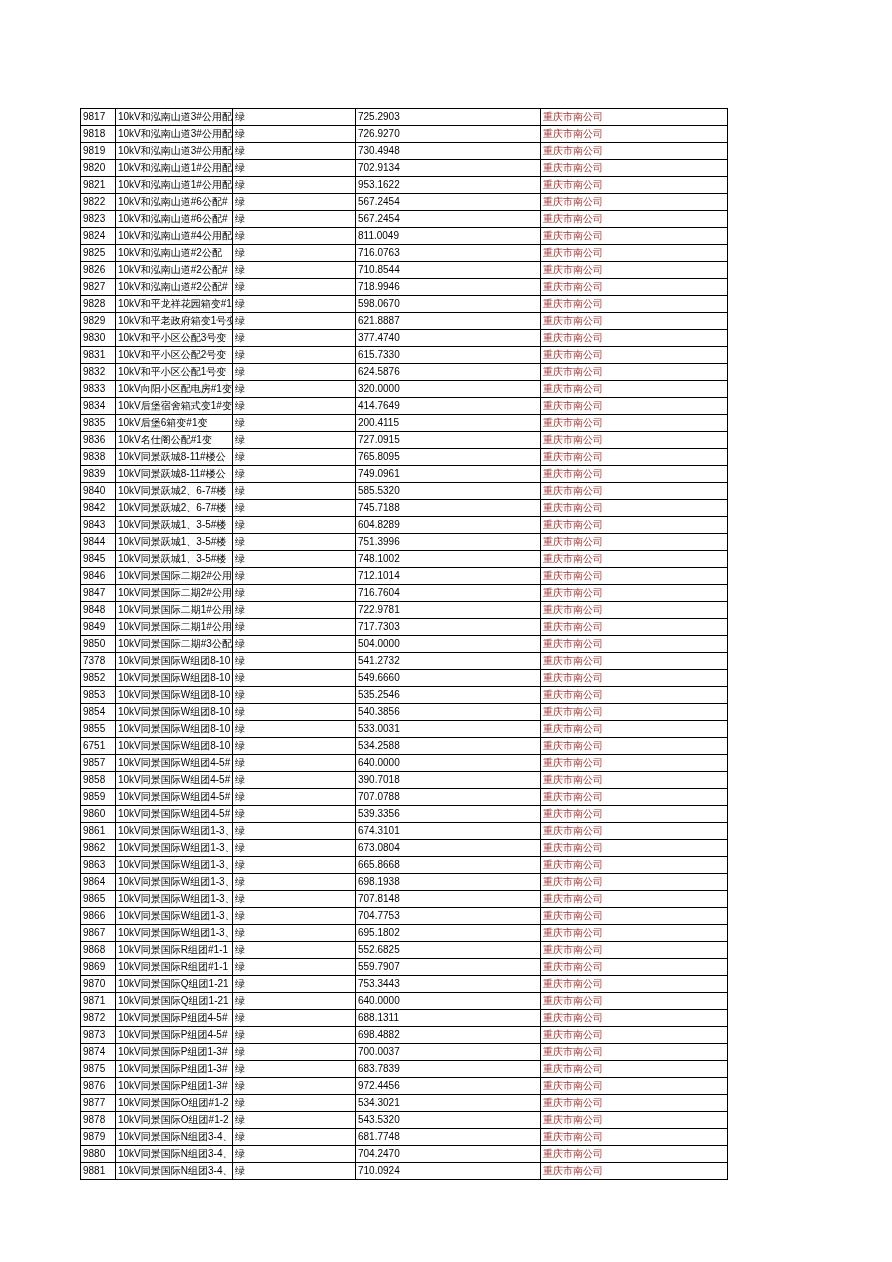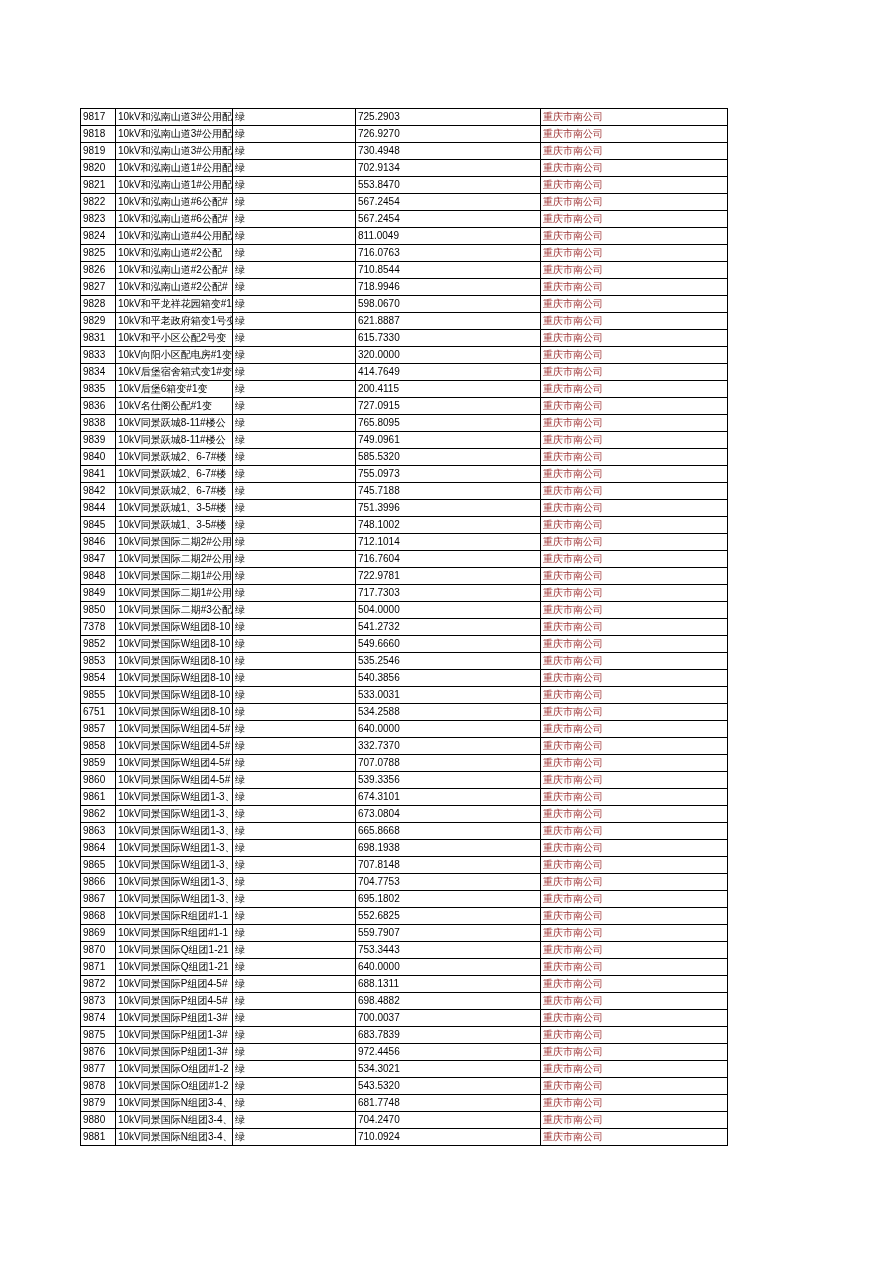--- a/index.html
+++ b/index.html
@@ -78,21 +78,21 @@
           <td class="cell-id">9820</td>
           <td class="cell-name">10kV和泓南山道1#公用配</td>
           <td class="cell-status">绿</td>
           <td class="cell-value">702.9134</td>
           <td class="cell-company">重庆市南公司</td>
         </tr>
         <tr>
           <td class="cell-id">9821</td>
           <td class="cell-name">10kV和泓南山道1#公用配</td>
           <td class="cell-status">绿</td>
-          <td class="cell-value">553.8470</td>
+          <td class="cell-value">953.1622</td>
           <td class="cell-company">重庆市南公司</td>
         </tr>
         <tr>
           <td class="cell-id">9822</td>
           <td class="cell-name">10kV和泓南山道#6公配#</td>
           <td class="cell-status">绿</td>
           <td class="cell-value">567.2454</td>
           <td class="cell-company">重庆市南公司</td>
         </tr>
         <tr>
@@ -138,27 +138,41 @@
           <td class="cell-company">重庆市南公司</td>
         </tr>
         <tr>
           <td class="cell-id">9829</td>
           <td class="cell-name">10kV和平老政府箱变1号变</td>
           <td class="cell-status">绿</td>
           <td class="cell-value">621.8887</td>
           <td class="cell-company">重庆市南公司</td>
         </tr>
         <tr>
+          <td class="cell-id">9830</td>
+          <td class="cell-name">10kV和平小区公配3号变</td>
+          <td class="cell-status">绿</td>
+          <td class="cell-value">377.4740</td>
+          <td class="cell-company">重庆市南公司</td>
+        </tr>
+        <tr>
           <td class="cell-id">9831</td>
           <td class="cell-name">10kV和平小区公配2号变</td>
           <td class="cell-status">绿</td>
           <td class="cell-value">615.7330</td>
           <td class="cell-company">重庆市南公司</td>
         </tr>
         <tr>
+          <td class="cell-id">9832</td>
+          <td class="cell-name">10kV和平小区公配1号变</td>
+          <td class="cell-status">绿</td>
+          <td class="cell-value">624.5876</td>
+          <td class="cell-company">重庆市南公司</td>
+        </tr>
+        <tr>
           <td class="cell-id">9833</td>
           <td class="cell-name">10kV向阳小区配电房#1变</td>
           <td class="cell-status">绿</td>
           <td class="cell-value">320.0000</td>
           <td class="cell-company">重庆市南公司</td>
         </tr>
         <tr>
           <td class="cell-id">9834</td>
           <td class="cell-name">10kV后堡宿舍箱式变1#变</td>
           <td class="cell-status">绿</td>
@@ -194,34 +208,34 @@
           <td class="cell-company">重庆市南公司</td>
         </tr>
         <tr>
           <td class="cell-id">9840</td>
           <td class="cell-name">10kV同景跃城2、6-7#楼</td>
           <td class="cell-status">绿</td>
           <td class="cell-value">585.5320</td>
           <td class="cell-company">重庆市南公司</td>
         </tr>
         <tr>
-          <td class="cell-id">9841</td>
-          <td class="cell-name">10kV同景跃城2、6-7#楼</td>
-          <td class="cell-status">绿</td>
-          <td class="cell-value">755.0973</td>
-          <td class="cell-company">重庆市南公司</td>
-        </tr>
-        <tr>
           <td class="cell-id">9842</td>
           <td class="cell-name">10kV同景跃城2、6-7#楼</td>
           <td class="cell-status">绿</td>
           <td class="cell-value">745.7188</td>
           <td class="cell-company">重庆市南公司</td>
         </tr>
         <tr>
+          <td class="cell-id">9843</td>
+          <td class="cell-name">10kV同景跃城1、3-5#楼</td>
+          <td class="cell-status">绿</td>
+          <td class="cell-value">604.8289</td>
+          <td class="cell-company">重庆市南公司</td>
+        </tr>
+        <tr>
           <td class="cell-id">9844</td>
           <td class="cell-name">10kV同景跃城1、3-5#楼</td>
           <td class="cell-status">绿</td>
           <td class="cell-value">751.3996</td>
           <td class="cell-company">重庆市南公司</td>
         </tr>
         <tr>
           <td class="cell-id">9845</td>
           <td class="cell-name">10kV同景跃城1、3-5#楼</td>
           <td class="cell-status">绿</td>
@@ -309,21 +323,21 @@
           <td class="cell-id">9857</td>
           <td class="cell-name">10kV同景国际W组团4-5#</td>
           <td class="cell-status">绿</td>
           <td class="cell-value">640.0000</td>
           <td class="cell-company">重庆市南公司</td>
         </tr>
         <tr>
           <td class="cell-id">9858</td>
           <td class="cell-name">10kV同景国际W组团4-5#</td>
           <td class="cell-status">绿</td>
-          <td class="cell-value">332.7370</td>
+          <td class="cell-value">390.7018</td>
           <td class="cell-company">重庆市南公司</td>
         </tr>
         <tr>
           <td class="cell-id">9859</td>
           <td class="cell-name">10kV同景国际W组团4-5#</td>
           <td class="cell-status">绿</td>
           <td class="cell-value">707.0788</td>
           <td class="cell-company">重庆市南公司</td>
         </tr>
         <tr>

